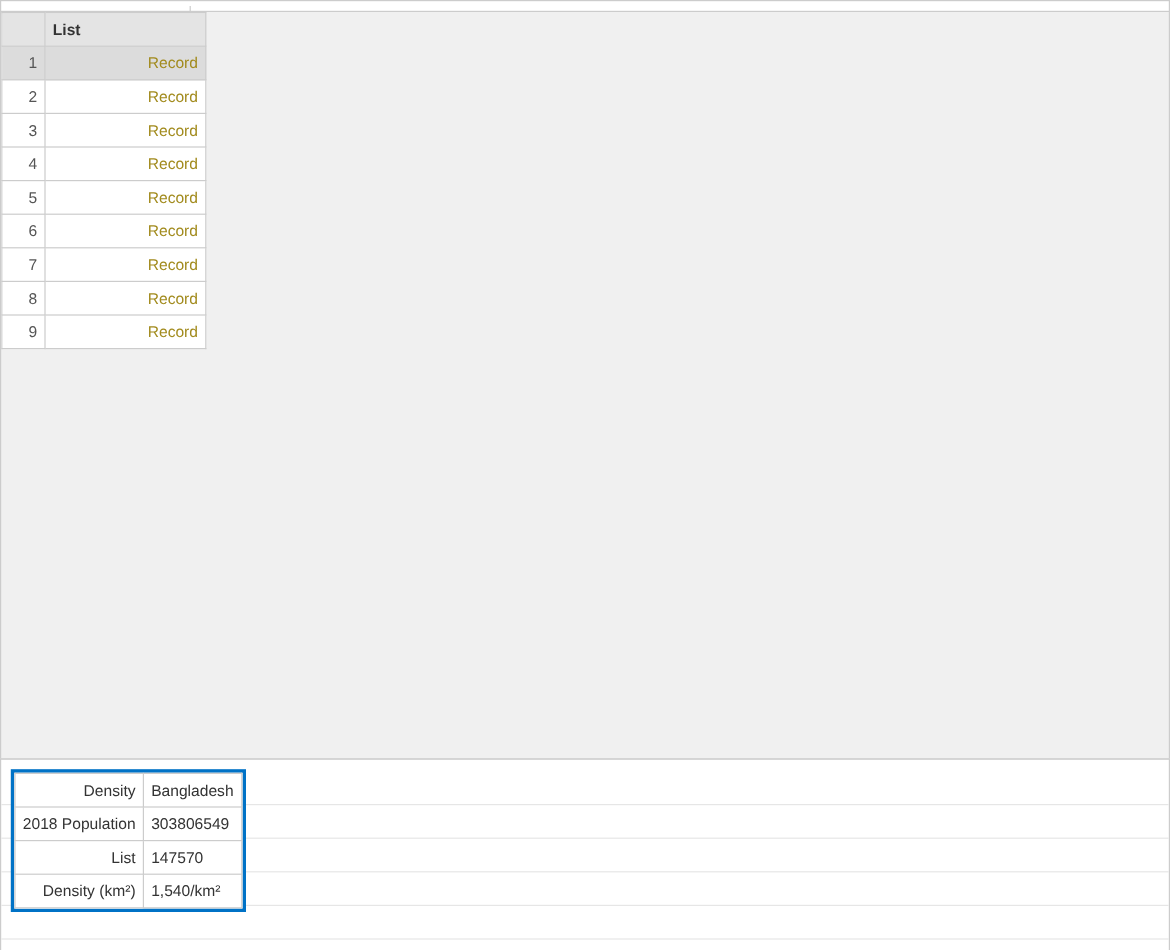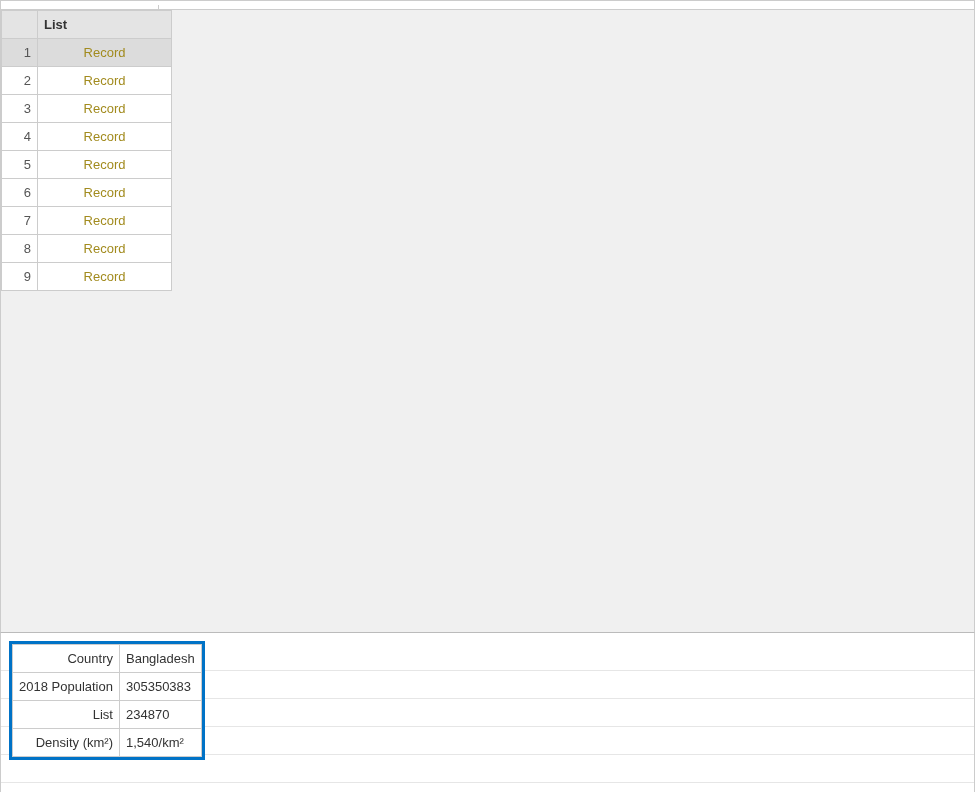--- a/index.html
+++ b/index.html
@@ -64,21 +64,21 @@
       width: 36px;
       text-align: right;
       color: #555;
       padding-right: 6px;
       background: #fff;
     }
     .list-table td.cell-link {
       width: 134px;
       color: #a28b1e;
       cursor: pointer;
-      text-align: center;
+      text-align: right;
       margin-top: 24px;
     }
     .list-table tr.selected td.row-num {
       background: #dcdcdc;
     }
     .list-table tr.selected td.cell-link {
       background: #dcdcdc;
     }
 
     .preview-area {
@@ -193,30 +193,30 @@
     <div class="row-line"></div>
     <div class="row-line"></div>
     <div class="row-line"></div>
     <div class="row-line"></div>
     <div class="row-line"></div>
   </div>
   <div class="highlight-box">
     <table class="preview-table">
       <tbody>
           <tr>
-            <td class="label">Country</td>
+            <td class="label">Density</td>
             <td class="value">Bangladesh</td>
           </tr>
           <tr>
             <td class="label">2018 Population</td>
-            <td class="value">305350383</td>
+            <td class="value">303806549</td>
           </tr>
           <tr>
             <td class="label">List</td>
-            <td class="value">234870</td>
+            <td class="value">147570</td>
           </tr>
           <tr>
             <td class="label">Density (km²)</td>
             <td class="value">1,540/km²</td>
           </tr>
         </tbody>
     </table>
   </div>
 </div>
 

